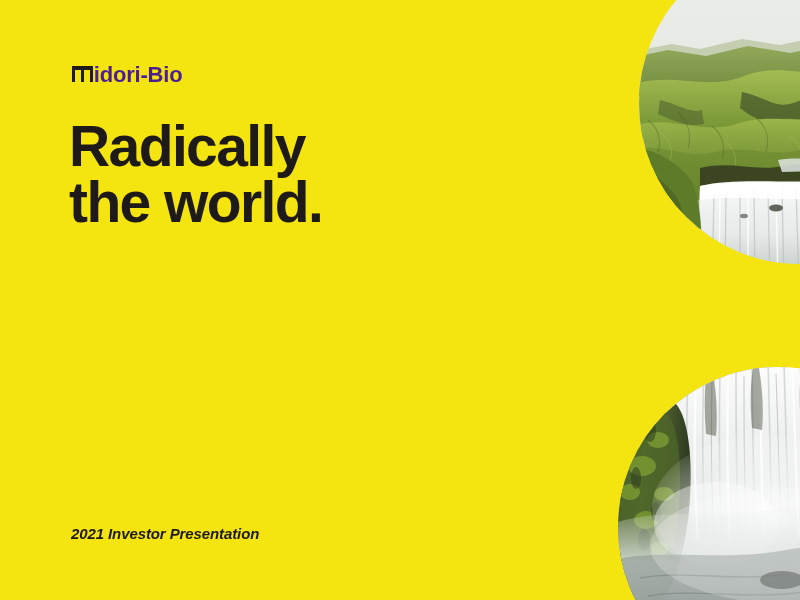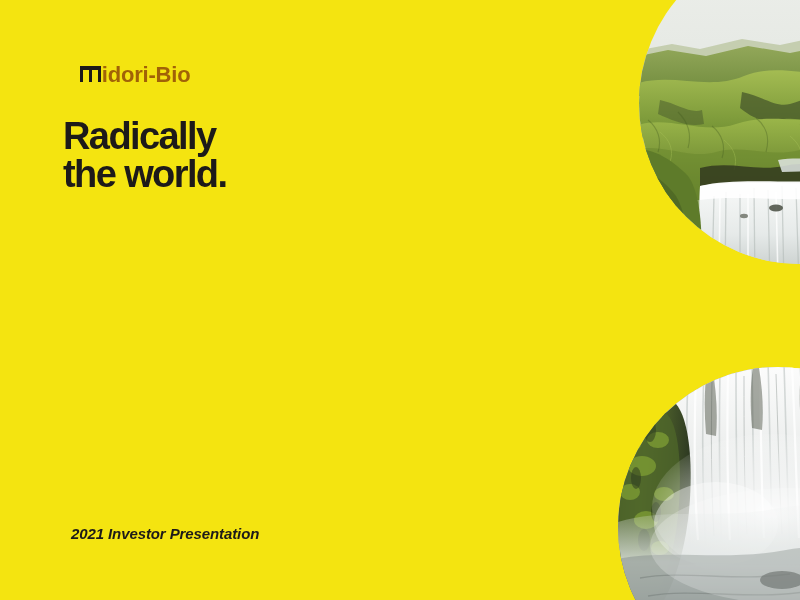--- a/index.html
+++ b/index.html
@@ -32,25 +32,25 @@
 
   
   #content {
     position:relative;
     z-index:5;
     width:800px; height:600px;
   }
 
   .logo {
     position:absolute;
-    left:80px; top:62px;
+    left:72px; top:62px;
     font-size:22px;
     font-weight:bold;
     letter-spacing:-0.2px;
-    color:#a16207;
+    color:#4c1d95;
     white-space:nowrap;
   }
   .logo .m-glyph {
     display:inline-block;
     position:relative;
     width:0.98em; height:0.72em;
     vertical-align:-0.005em;
     margin-right:0.01em;
   }
   
@@ -65,23 +65,23 @@
   .logo .m-glyph i:nth-child(3){ left:0.82em; }
   .logo .m-glyph b {
     position:absolute;
     left:0; top:0;
     width:0.975em; height:0.15em;
     background:#1d1a19;
   }
 
   .headline {
     position:absolute;
-    left:63px; top:118px;
+    left:69px; top:118px;
     width:420px;
-    font-size:38px;
+    font-size:57px;
     line-height:0.99;
     font-weight:bold;
     letter-spacing:-1.6px;
     color:#1d1a19;
   }
   .headline .ln { display:block; white-space:nowrap; }
 
   .footnote {
     position:absolute;
     left:71px; top:525px;

